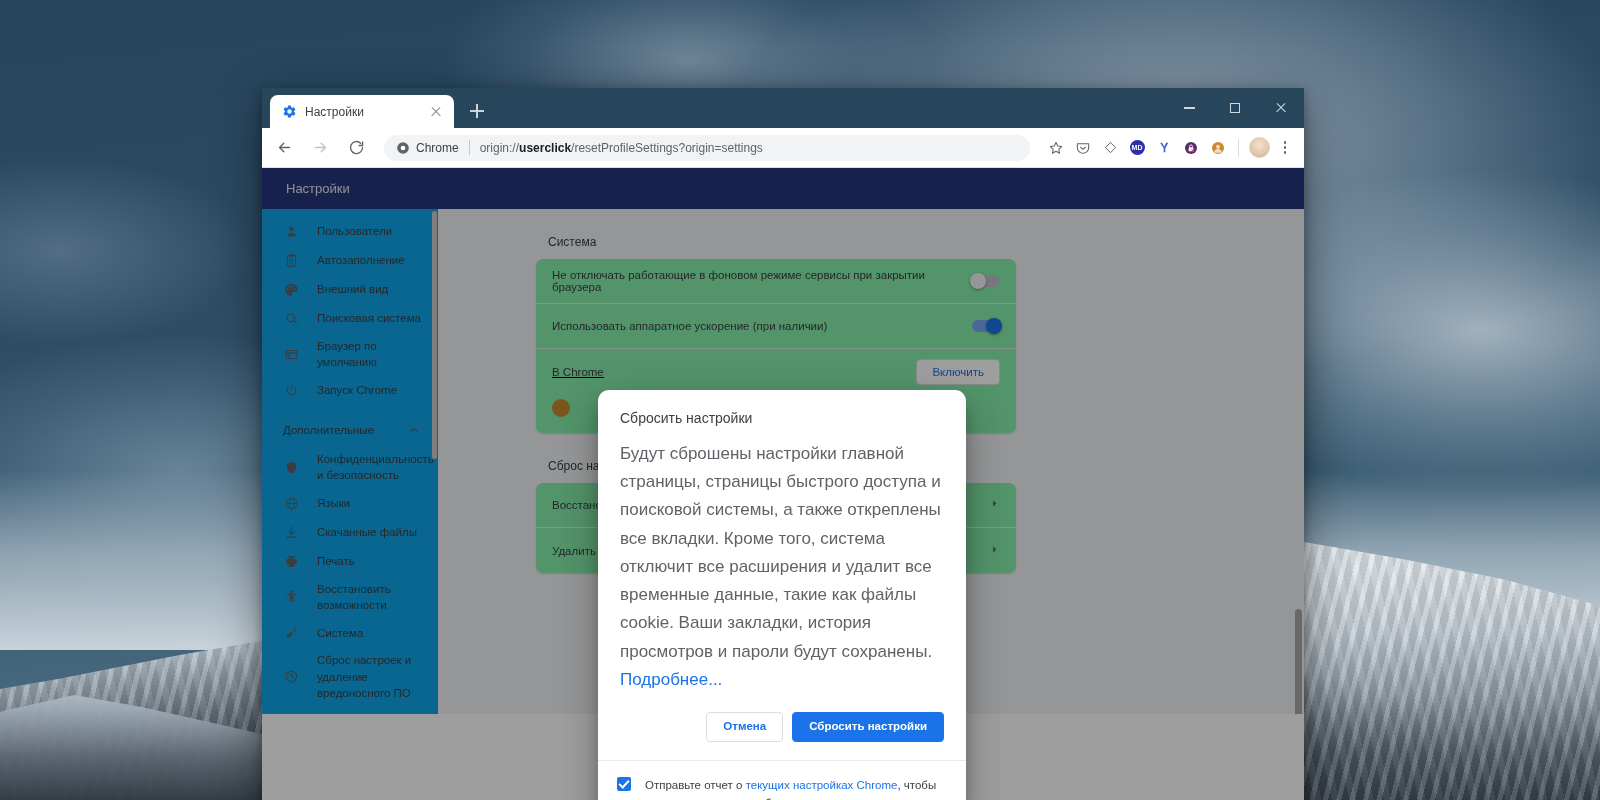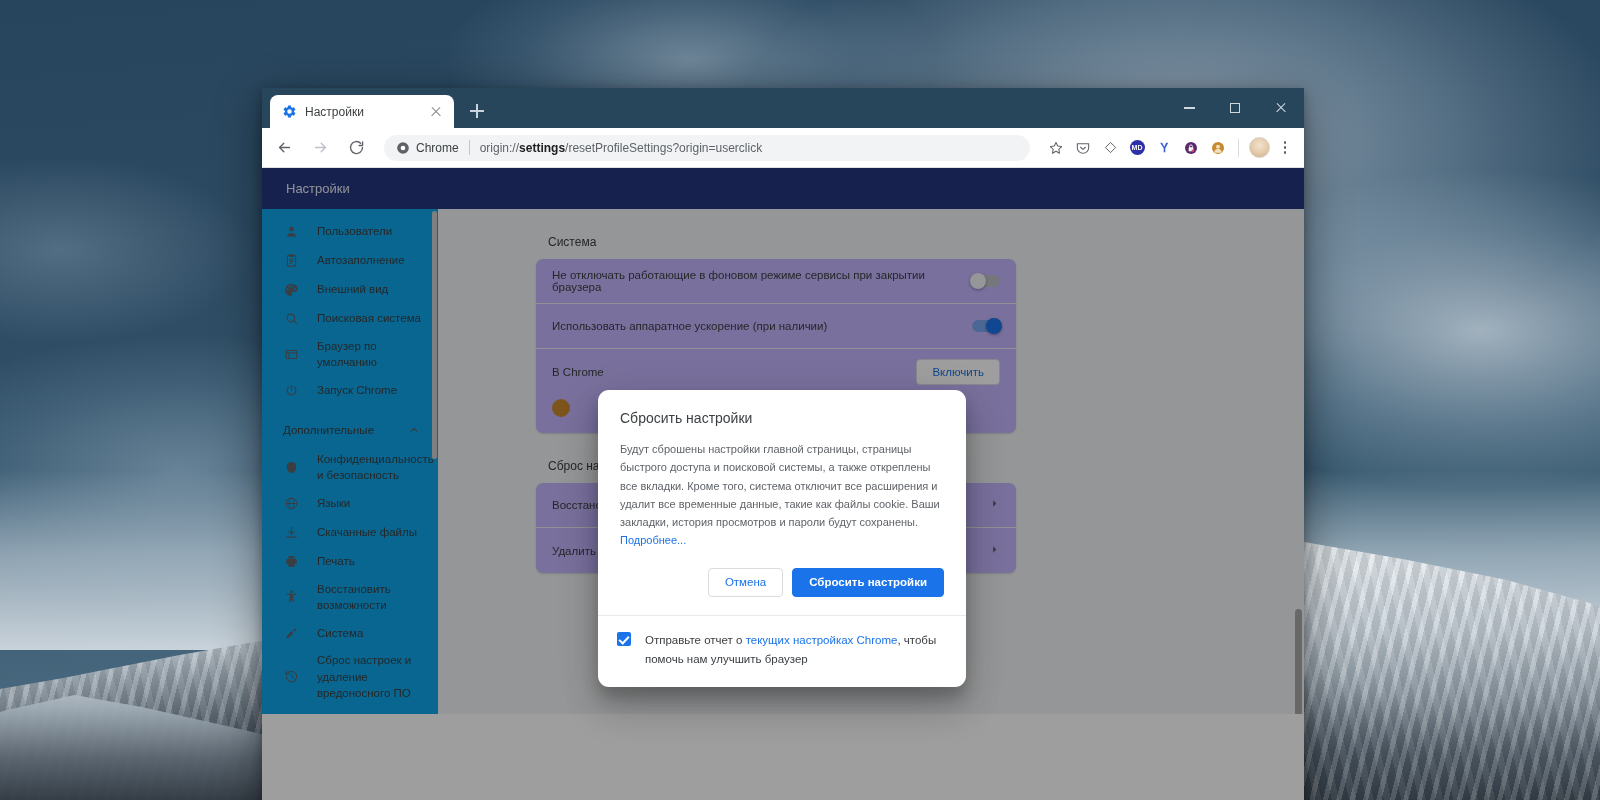--- a/index.html
+++ b/index.html
@@ -188,62 +188,62 @@
   }
   .sb-track {
     position: absolute; right: 0; top: 0; bottom: 0; width: 7px; background: transparent;
   }
 
   
   .content { flex: 1; background: #f1f3f4; overflow: hidden; position: relative; padding: 0 0 0 0; }
   .content-inner { width: 100%; padding: 16px 0 0 0; }
   .card-wrap { width: 480px; margin-left: 98px; }
   .section-title { font-size: 12px; color: #3c4043; margin: 10px 0 10px 12px; }
-  .card { background: #c4b5fd; border-radius: 7px; box-shadow: 0 1px 2px rgba(60,64,67,.18); overflow: hidden; }
+  .card { background: #86efac; border-radius: 7px; box-shadow: 0 1px 2px rgba(60,64,67,.18); overflow: hidden; }
   .row {
     display: flex; align-items: center; justify-content: space-between;
     min-height: 45px; padding: 10px 16px; border-bottom: 1px solid #e8eaed;
   }
   .row:last-child { border-bottom: none; }
   .row-label { font-size: 11.5px; color: #3c4043; }
   .row-arrow { color: #5f6368; font-size: 12px; }
 
   .toggle { width: 28px; height: 12px; border-radius: 7px; position: relative; flex: 0 0 28px; }
   .toggle.off { background: #bdc1c6; }
   .toggle.on  { background: #7ba7f0; }
   .toggle .knob { position: absolute; top: -2px; width: 16px; height: 16px; border-radius: 50%;
                   box-shadow: 0 1px 3px rgba(0,0,0,.35); }
   .toggle.off .knob { left: -2px; background: #f1f3f4; }
   .toggle.on  .knob { right: -2px; background: #1a73e8; }
 
   .chrome-row { display: flex; align-items: center; justify-content: space-between; padding: 10px 16px 14px 16px; }
-  .chrome-row-left { display: flex; align-items: center; gap: 14px; }
+  .chrome-row-left { display: flex; align-items: center; gap: 14px; text-decoration: underline; }
   .pkg-ico { width: 18px; height: 18px; border-radius: 50%; background: #c98a2e; flex: 0 0 18px; }
   .btn-outline {
     border: 1px solid #dadce0; background: #fff; border-radius: 4px;
     padding: 6px 15px; font-size: 11.5px; color: #1a73e8; white-space: nowrap;
   }
 
   
   .scrim { position: absolute; inset: 0; background: rgba(0,0,0,.38); z-index: 5; }
   .dialog {
     position: absolute; left: 336px; top: 222px; width: 368px;
     background: #fff; border-radius: 11px; z-index: 6;
     box-shadow: 0 11px 15px rgba(0,0,0,.20), 0 9px 46px rgba(0,0,0,.12), 0 24px 38px rgba(0,0,0,.14);
     overflow: hidden;
   }
   .dlg-title { font-size: 14px; color: #3c4043; padding: 20px 22px 0 22px; }
-  .dlg-body { font-size: 11px; color: #5f6368; line-height: 1.66; padding: 14px 24px 0 22px; }
+  .dlg-body { font-size: 17px; color: #5f6368; line-height: 1.66; padding: 14px 24px 0 22px; }
   .dlg-link { color: #1a73e8; }
   .dlg-actions { display: flex; justify-content: flex-end; gap: 9px; padding: 18px 22px 18px 22px; }
   .btn {
     border-radius: 4px; font-size: 11.5px; padding: 7px 16px;
     white-space: nowrap; line-height: 1.2;
   }
-  .btn-secondary { border: 1px solid #dadce0; background: #fff; color: #1a73e8; }
+  .btn-secondary { border: 1px solid #dadce0; background: #fff; color: #1a73e8; font-weight: bold; }
   .btn-primary { background: #1a73e8; color: #fff; border: 1px solid #1a73e8; font-weight: 600; }
   .dlg-footer {
     border-top: 1px solid #e8eaed; display: flex; align-items: flex-start; gap: 14px;
     padding: 15px 22px 18px 19px;
   }
   .checkbox {
     width: 14px; height: 14px; flex: 0 0 14px; border-radius: 2px; background: #1a73e8;
     position: relative; margin-top: 1px;
   }
   .checkbox::after {
@@ -317,21 +317,21 @@
 
       <div class="omnibox">
         <span class="omni-chip">
           <svg viewBox="0 0 24 24" width="14" height="14">
             <circle cx="12" cy="12" r="10" fill="#5f6368"></circle>
               <circle cx="12" cy="12" r="4" fill="#fff"></circle>
           </svg>
           <span class="omni-chip-label">Chrome</span>
         </span>
         <span class="omni-sep"></span>
-        <span class="omni-url"><span>origin://</span><b>settings</b><span>/resetProfileSettings?origin=userclick</span></span>
+        <span class="omni-url"><span>origin://</span><b>userclick</b><span>/resetProfileSettings?origin=settings</span></span>
       </div>
 
       <div class="tb-icons">
         <div class="tb-ico">
           <svg viewBox="0 0 24 24" width="16" height="16" fill="none" stroke="#5f6368" stroke-width="1.6" stroke-linejoin="round">
               <path d="M12 3.6l2.6 5.4 5.9.8-4.3 4.1 1.1 5.9-5.3-2.9-5.3 2.9 1.1-5.9L3.5 9.8l5.9-.8z"></path>
             </svg>
         </div>
         <div class="tb-ico">
           <svg viewBox="0 0 24 24" width="16" height="16" fill="none" stroke="#5f6368" stroke-width="1.6" stroke-linejoin="round">

